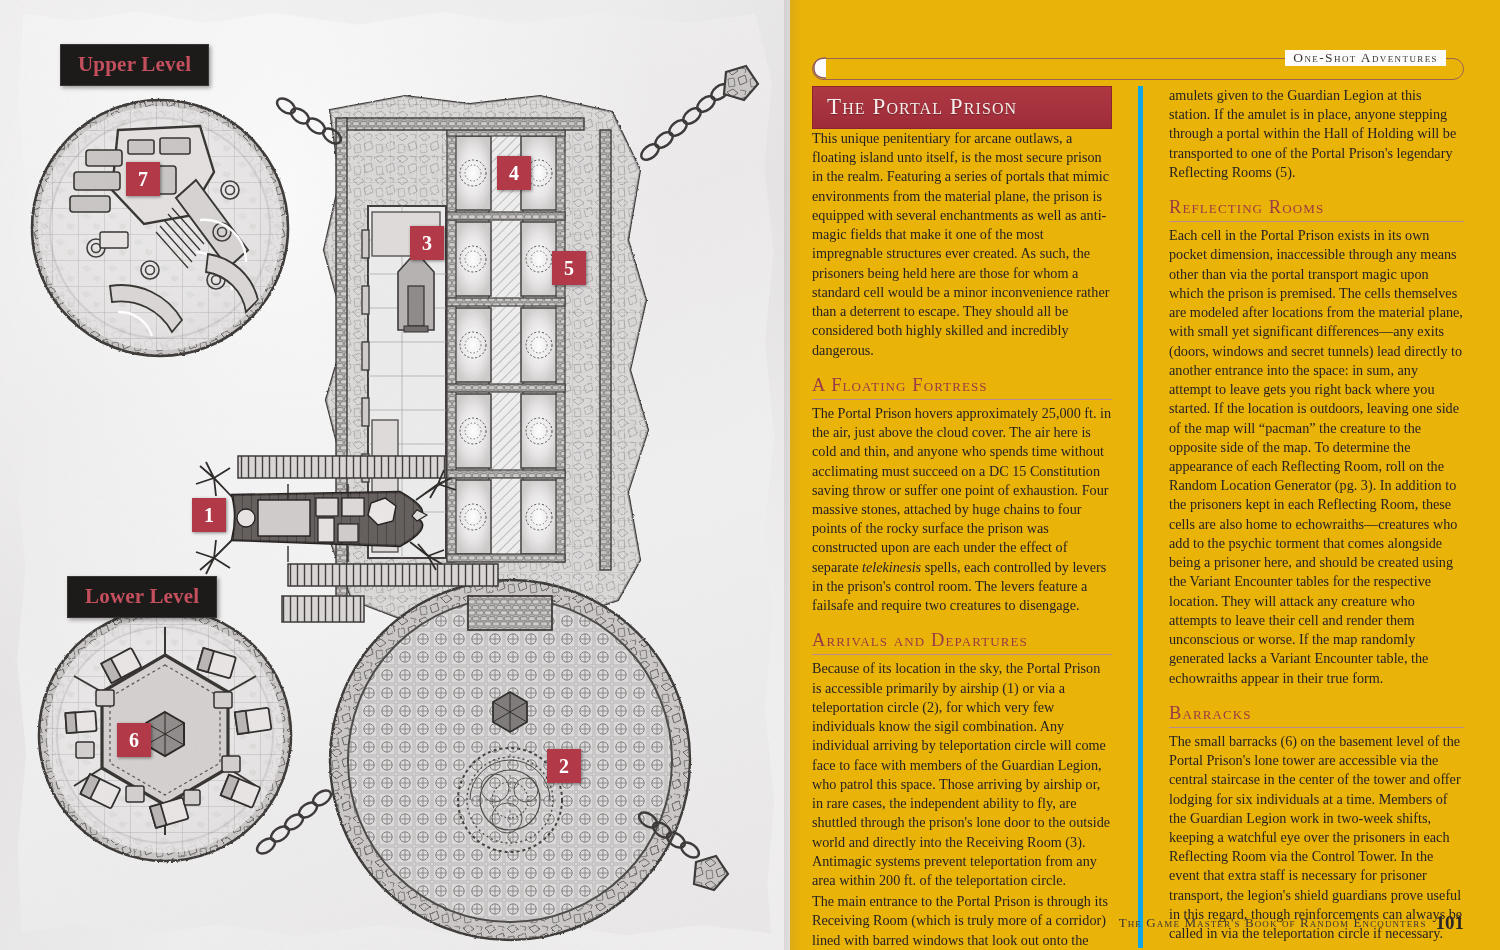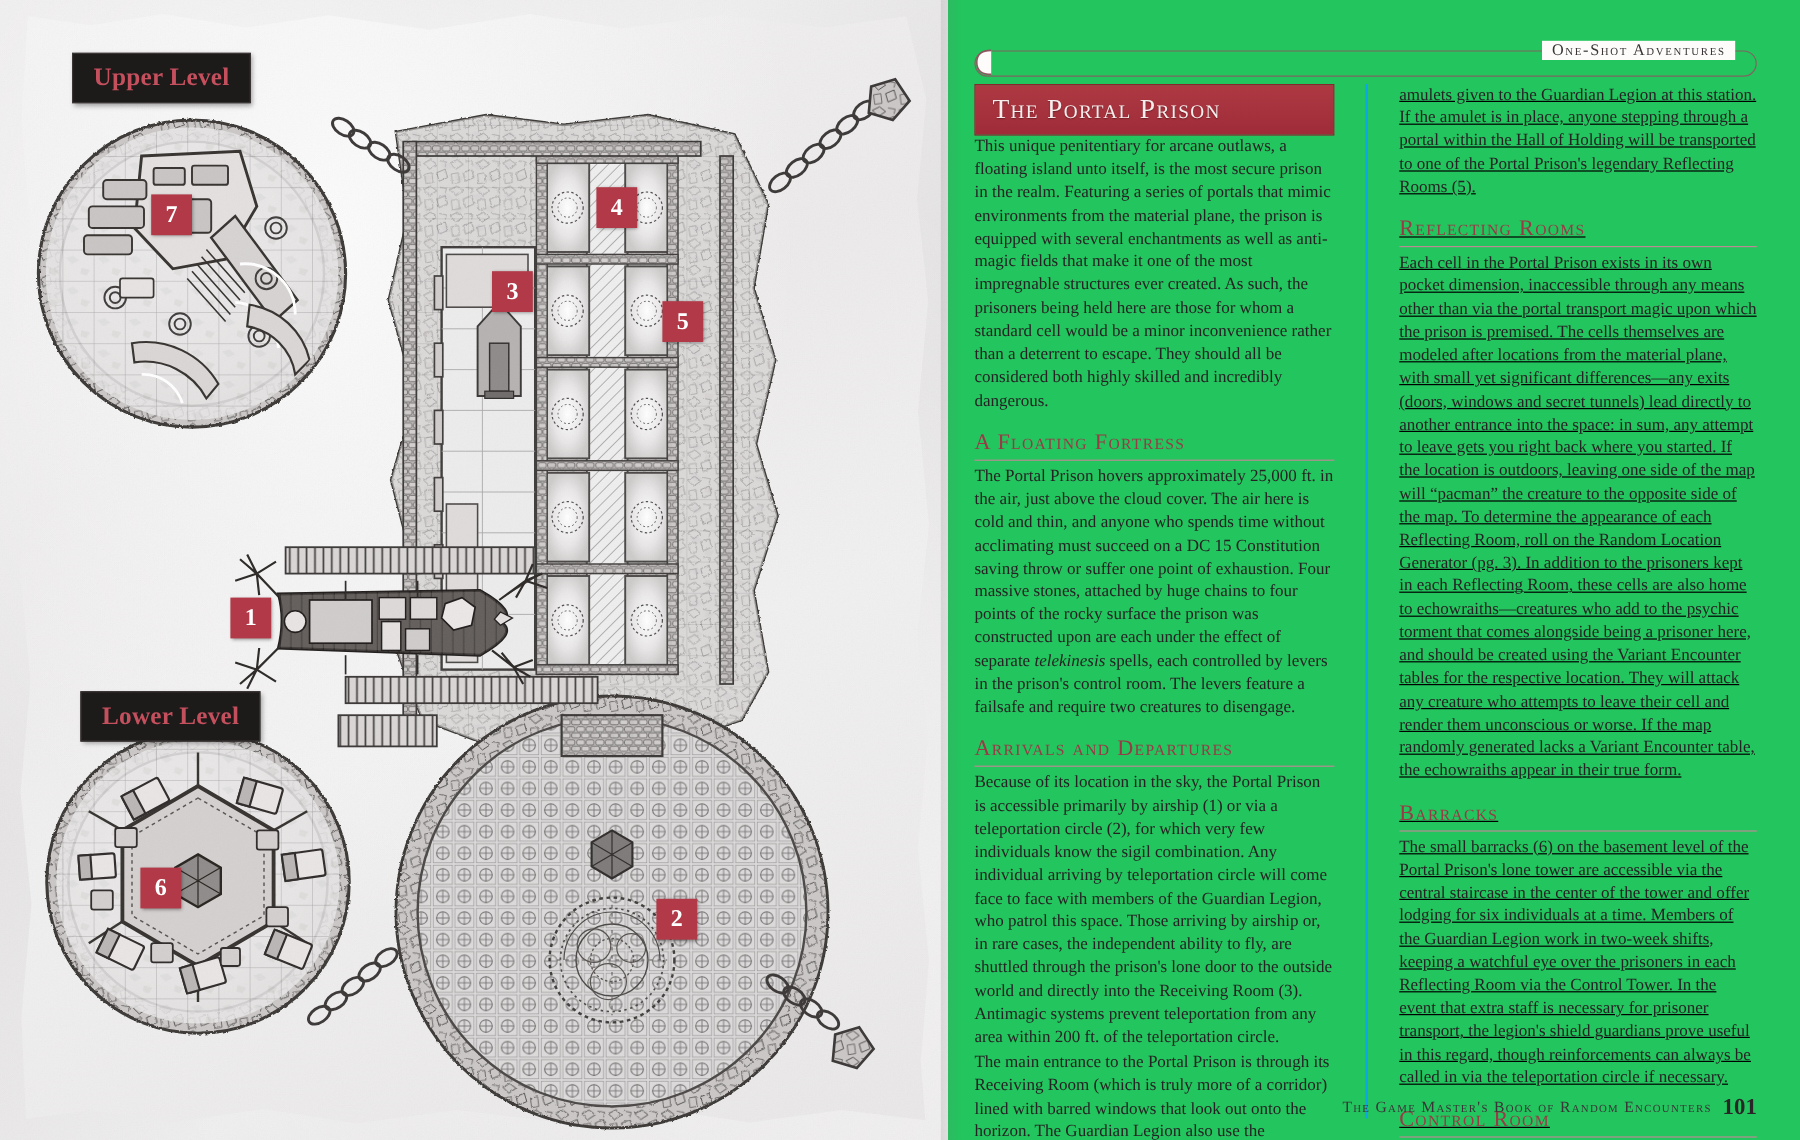--- a/index.html
+++ b/index.html
@@ -98,22 +98,22 @@
     box-shadow: 1px 1px 3px rgba(0,0,0,.45);
     z-index: 45;
     line-height: 1;
   }
 
   
   .text-page {
     position: relative;
     width: 710px;
     height: 950px;
-    background: #22c55e;
-    padding: 28px 36px 0 22px;
+    background: #eab308;
+    padding: 44px 36px 0 22px;
     overflow: hidden;
   }
 
   .running-head {
     position: relative;
     height: 30px;
     margin-bottom: 12px;
   }
   .running-head .rule {
     position: absolute;
@@ -144,22 +144,21 @@
     gap: 0;
     height: 862px;
   }
   .col {
     width: 50%;
     padding-right: 26px;
   }
   .col.right {
     padding-right: 0;
     padding-left: 26px;
-    border-left: 2px solid #0ea5e9;
-    text-decoration: underline;
+    border-left: 5px solid #0ea5e9;
   }
 
   .title-bar {
     background: #a8333f;
     background: linear-gradient(180deg,#ae3943 0%, #9e2c38 100%);
     color: #f6eeec;
     font-family: "Liberation Serif", serif;
     font-size: 23px;
     font-variant: small-caps;
     letter-spacing: 1.1px;

